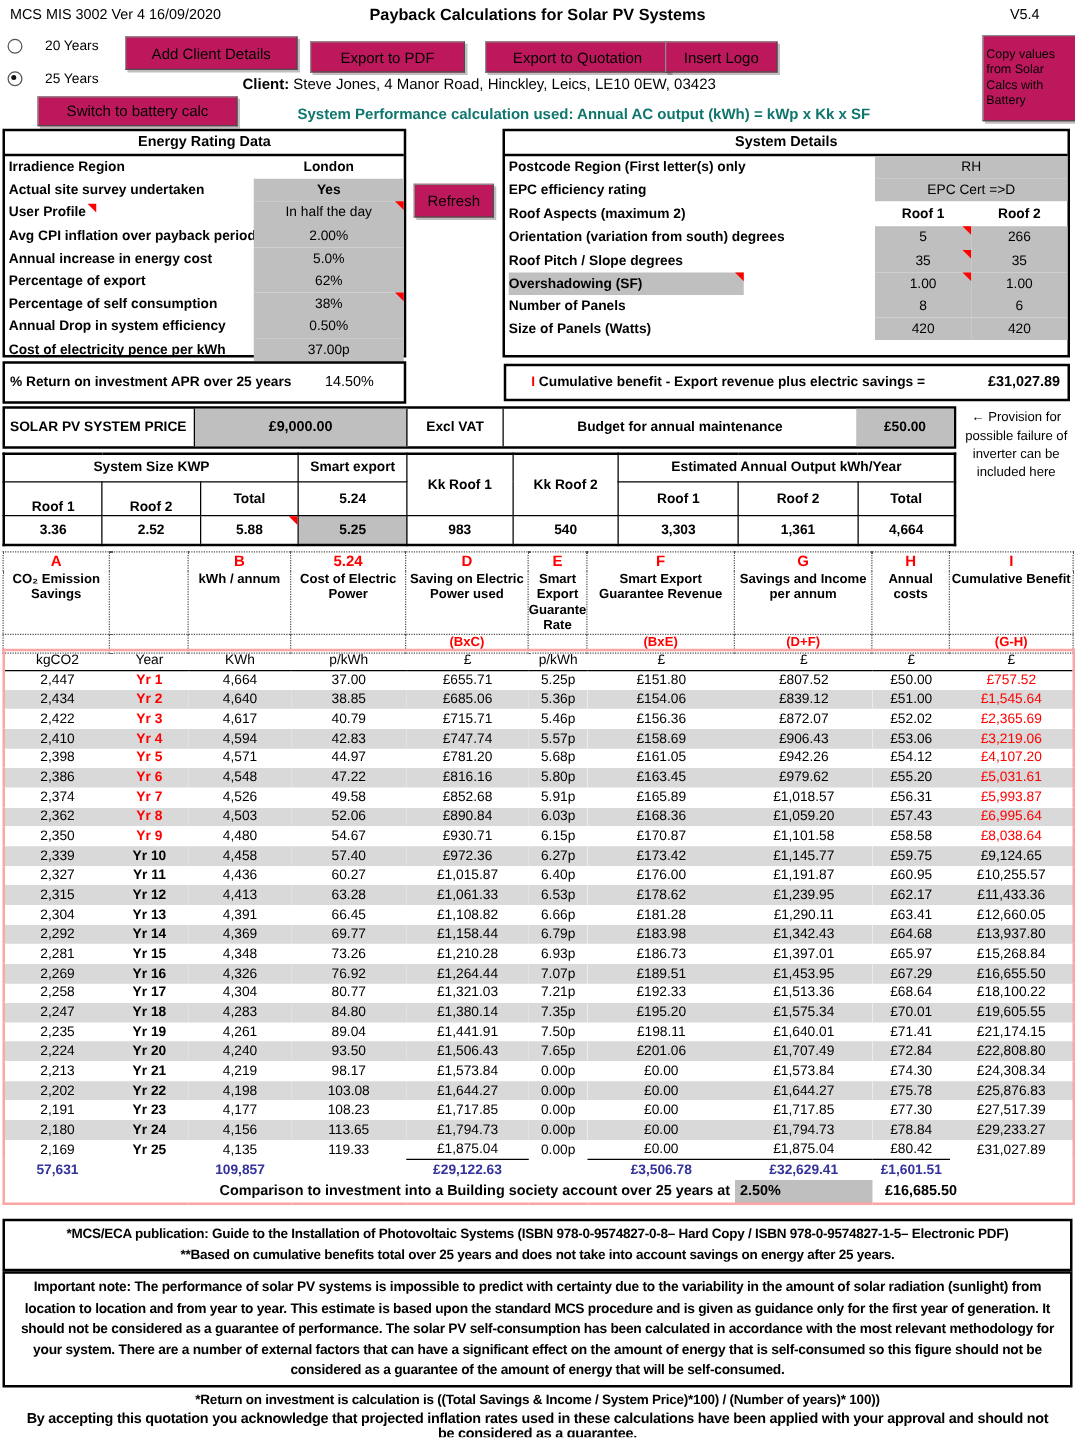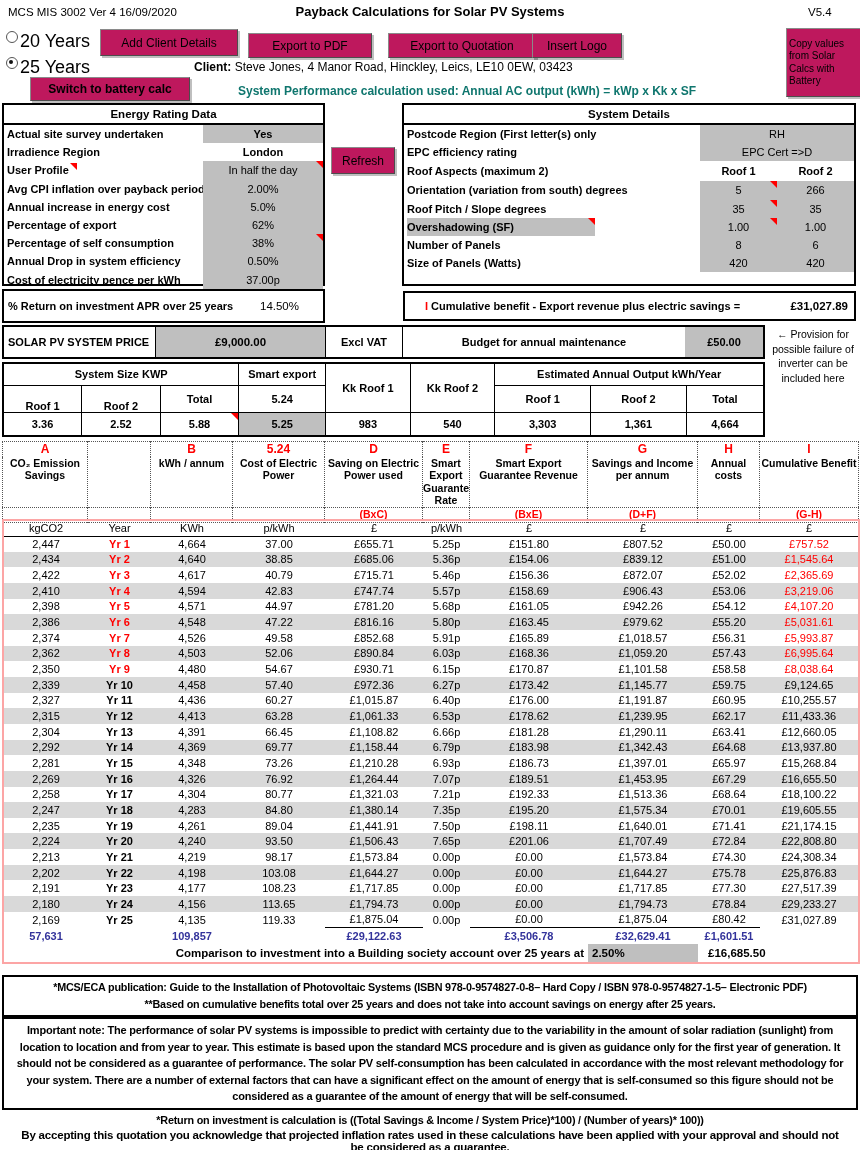--- a/index.html
+++ b/index.html
@@ -7,21 +7,21 @@
         font-size:11px;color:#000;overflow:hidden;background:#fff;}
   .abs{position:absolute;}
   .b{font-weight:bold;}
   .red{color:#FF0000;}
   .gray{background:#BFBFBF;}
   
   .btn{position:absolute;display:flex;align-items:center;justify-content:center;text-align:left;
        background:#be185d;border:1px solid #8a8a8a;border-right-color:#4d4d4d;border-bottom-color:#4d4d4d;
        box-shadow:2px 2px 0 rgba(0,0,0,0.25);font-size:12px;cursor:default;}
   
-  .radio-row{position:absolute;display:flex;align-items:flex-start;gap:2px;font-size:18px;}
+  .radio-row{position:absolute;display:flex;align-items:flex-start;gap:18px;font-size:11px;}
   .radio{width:10px;height:10px;border:1px solid #555;border-radius:50%;background:#fff;position:relative;}
   .radio.sel::after{content:"";position:absolute;left:2px;top:2px;width:4px;height:4px;border-radius:50%;background:#111;}
   
   .tri{position:absolute;top:0;right:0;width:0;height:0;border-top:7px solid #FF0000;border-left:7px solid transparent;}
   .tri-in{position:relative;}
   
   .box{position:absolute;border:2px solid #000;background:#fff;box-sizing:border-box;}
   .sec-title{height:18px;line-height:18px;text-align:center;font-weight:bold;border-bottom:2px solid #000;font-size:11.5px;}
   .erow,.srow{display:flex;align-items:center;height:18.2px;box-sizing:border-box;}
   .elabel{width:199px;font-weight:bold;padding-left:3px;box-sizing:border-box;white-space:nowrap;display:flex;align-items:center;}
@@ -76,47 +76,47 @@
   <div class="radio-row" style="left:6px;top:57px;">
     <span class="radio sel"></span>
     <span>25 Years</span>
   </div>
 
   <div class="btn" style="left:100px;top:29px;width:136px;height:25px;">Add Client Details</div>
   <div class="btn" style="left:248px;top:33px;width:122px;height:23px;">Export to PDF</div>
   <div class="btn" style="left:388px;top:33px;width:146px;height:23px;">Export to Quotation</div>
   <div class="btn" style="left:532px;top:33px;width:88px;height:23px;">Insert Logo</div>
   <div class="btn" style="left:786px;top:28px;width:70px;height:63px;font-size:10px;line-height:1.25;padding:2px;">Copy values from Solar Calcs with Battery</div>
-  <div class="btn" style="left:30px;top:77px;width:158px;height:22px;font-weight:bold;">Switch to battery calc</div>
+  <div class="btn" style="left:30px;top:77px;width:158px;height:22px;">Switch to battery calc</div>
 
   <div class="abs" style="left:194px;top:60px;font-size:12px;">
     <span class="b">Client:</span>
     <span>Steve  Jones, 4 Manor Road, Hinckley, Leics, LE10 0EW, 03423</span>
   </div>
   <div class="abs b" style="left:238px;top:84px;font-size:12px;color:#0f766e;">System Performance calculation used:  Annual AC output (kWh) = kWp x Kk x SF</div>
 
   <div class="box" style="left:2px;top:103px;width:323px;height:183px;">
     <div class="sec-title">Energy Rating Data</div>
     <div id="energy-rows">
         <div class="erow">
           <div class="elabel">
+            <span>Irradience Region</span>
+          </div>
+          <div class="efill"></div>
+          <div class="eval b">
+            <span>London</span>
+          </div>
+        </div>
+        <div class="erow">
+          <div class="elabel">
             <span>Actual site survey undertaken</span>
           </div>
           <div class="efill"></div>
           <div class="eval gray b">
             <span>Yes</span>
-          </div>
-        </div>
-        <div class="erow">
-          <div class="elabel">
-            <span>Irradience Region</span>
-          </div>
-          <div class="efill"></div>
-          <div class="eval b">
-            <span>London</span>
           </div>
         </div>
         <div class="erow">
           <div class="elabel">
             <span>User Profile</span>
             <span class="tri-in" style="width: 8px; height: 14px;">
               <span class="tri"></span>
             </span>
           </div>
           <div class="efill gray"></div>

